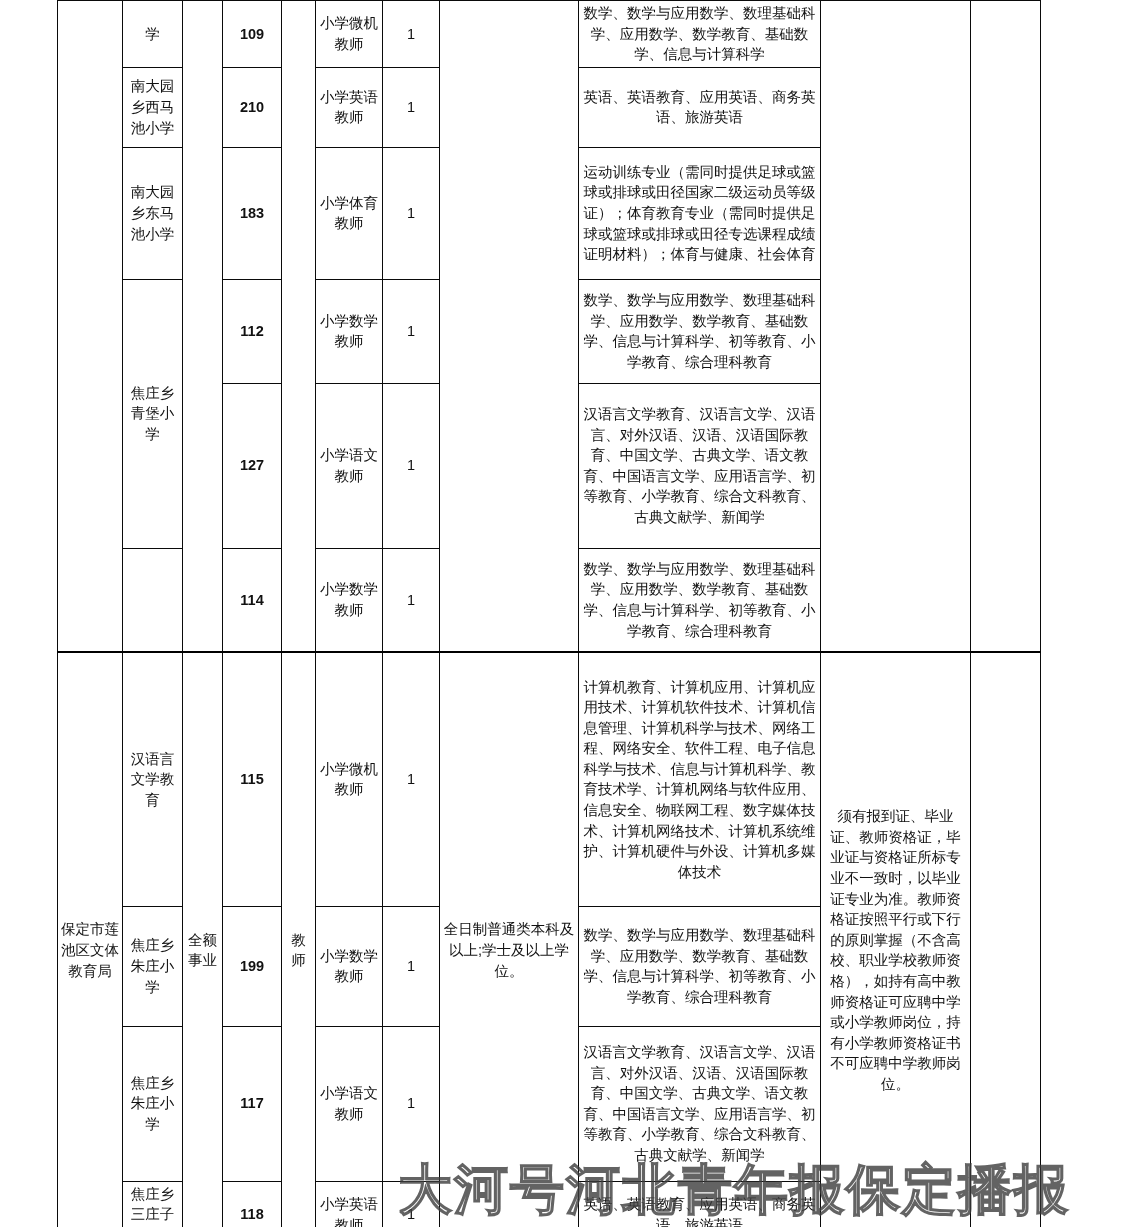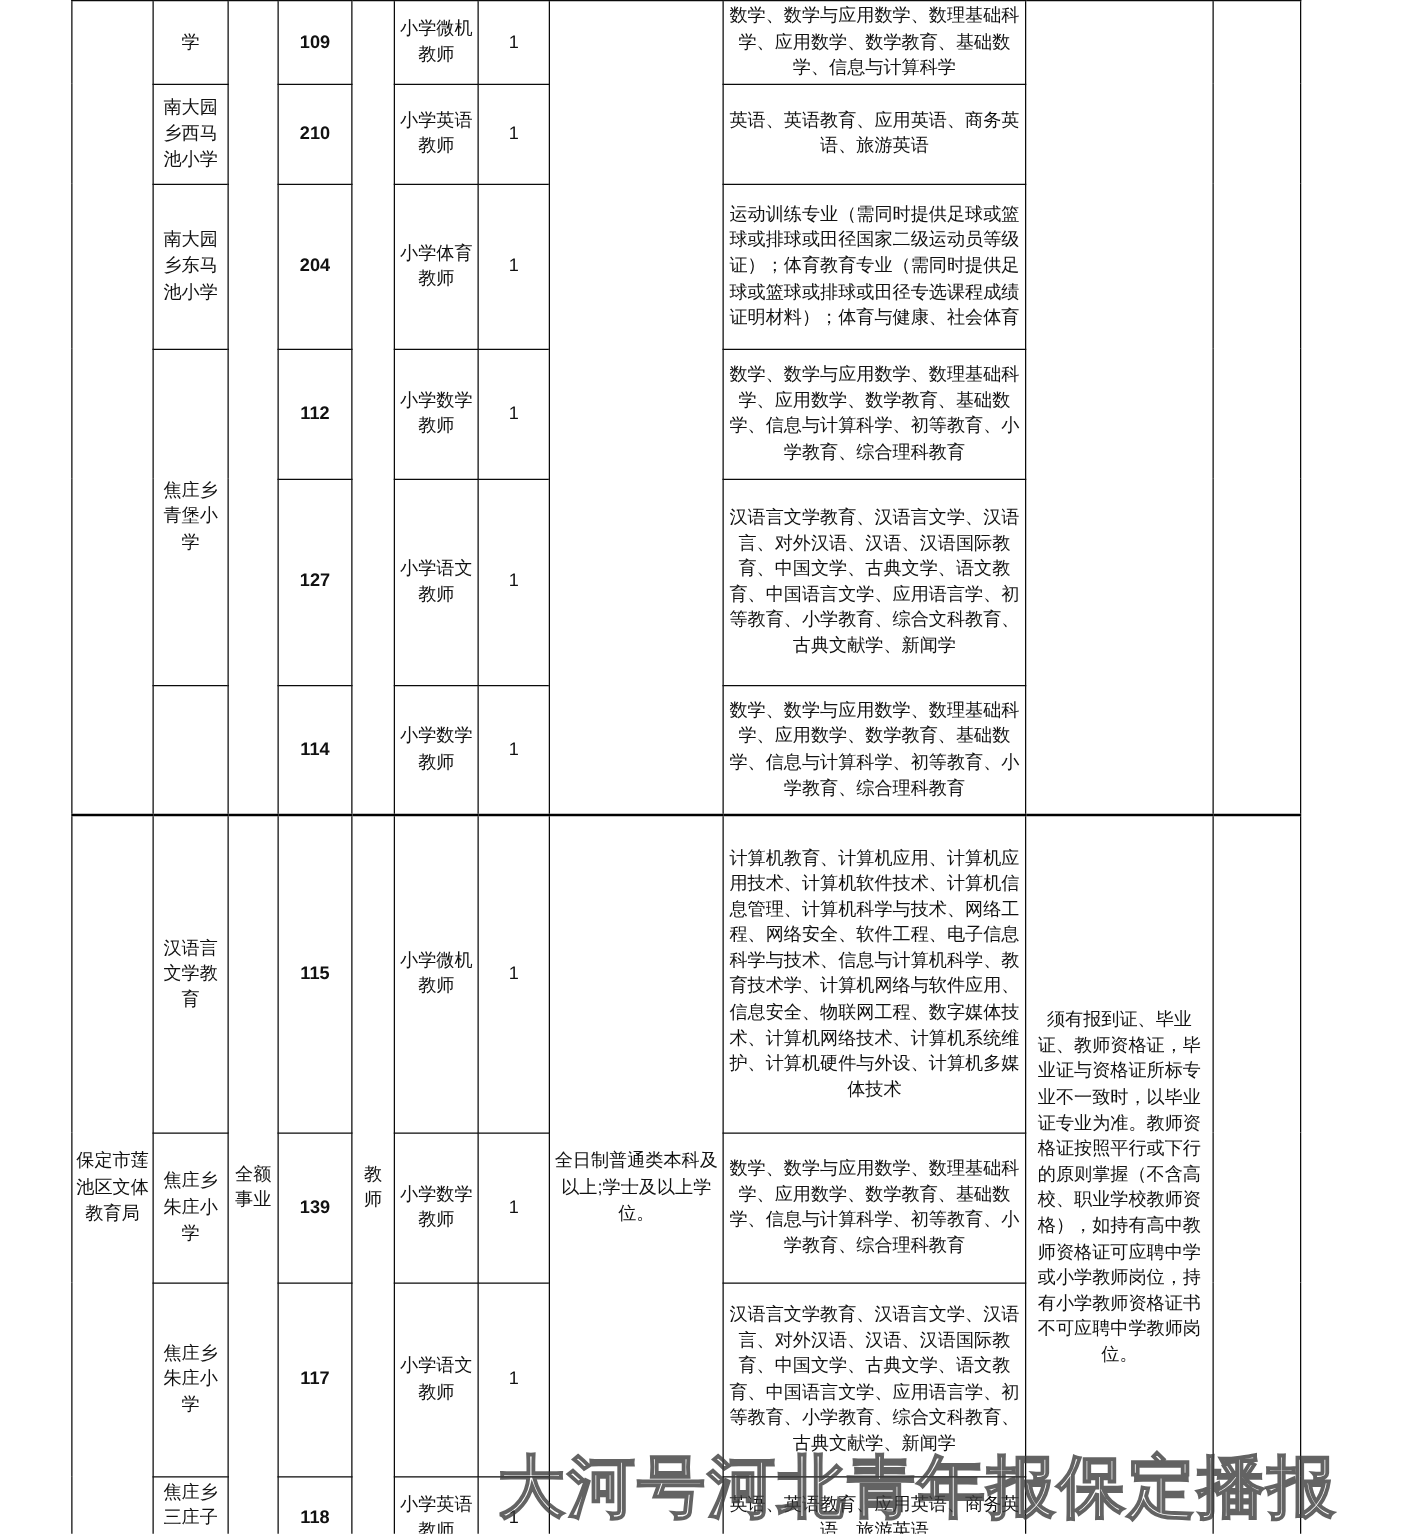--- a/index.html
+++ b/index.html
@@ -114,21 +114,21 @@
       <tr style="height:80px;">
         <td class="vtxt">南大园乡西马池小学</td>
         <td class="code">210</td>
         <td class="post-name">小学英语教师</td>
         <td class="num">1</td>
         <td class="major">英语、英语教育、应用英语、商务英语、旅游英语</td>
       </tr>
 
       <tr style="height:132px;">
         <td class="vtxt">南大园乡东马池小学</td>
-        <td class="code">204</td>
+        <td class="code">183</td>
         <td class="post-name">小学体育教师</td>
         <td class="num">1</td>
         <td class="major">运动训练专业（需同时提供足球或篮球或排球或田径国家二级运动员等级证）；体育教育专业（需同时提供足球或篮球或排球或田径专选课程成绩证明材料）；体育与健康、社会体育</td>
       </tr>
 
       <tr style="height:104px;">
         <td class="vtxt" rowspan="2">焦庄乡青堡小学</td>
         <td class="code">112</td>
         <td class="post-name">小学数学教师</td>
         <td class="num">1</td>
@@ -159,21 +159,21 @@
         <td class="post-name heavy-top">小学微机教师</td>
         <td class="num heavy-top">1</td>
         <td class="edu heavy-top" rowspan="4">全日制普通类本科及以上;学士及以上学位。</td>
         <td class="major heavy-top">计算机教育、计算机应用、计算机应用技术、计算机软件技术、计算机信息管理、计算机科学与技术、网络工程、网络安全、软件工程、电子信息科学与技术、信息与计算机科学、教育技术学、计算机网络与软件应用、信息安全、物联网工程、数字媒体技术、计算机网络技术、计算机系统维护、计算机硬件与外设、计算机多媒体技术</td>
         <td class="note heavy-top" rowspan="4">须有报到证、毕业证、教师资格证，毕业证与资格证所标专业不一致时，以毕业证专业为准。教师资格证按照平行或下行的原则掌握（不含高校、职业学校教师资格），如持有高中教师资格证可应聘中学或小学教师岗位，持有小学教师资格证书不可应聘中学教师岗位。</td>
         <td class="blank heavy-top" rowspan="4"></td>
       </tr>
 
       <tr style="height:120px;">
         <td class="vtxt">焦庄乡朱庄小学</td>
-        <td class="code">139</td>
+        <td class="code">199</td>
         <td class="post-name">小学数学教师</td>
         <td class="num">1</td>
         <td class="major">数学、数学与应用数学、数理基础科学、应用数学、数学教育、基础数学、信息与计算科学、初等教育、小学教育、综合理科教育</td>
       </tr>
 
       <tr style="height:155px;">
         <td class="vtxt">焦庄乡朱庄小学</td>
         <td class="code">117</td>
         <td class="post-name">小学语文教师</td>
         <td class="num">1</td>

